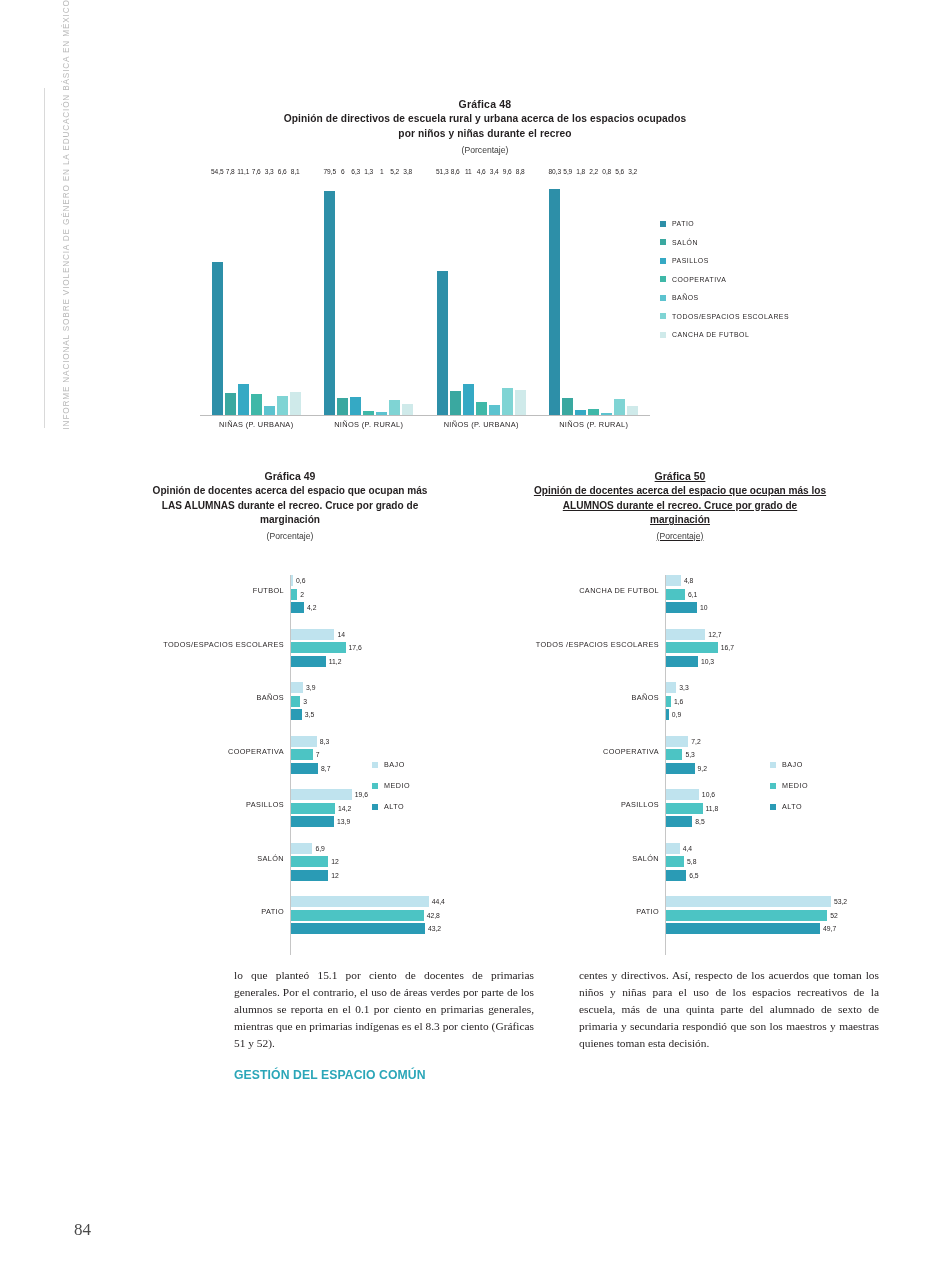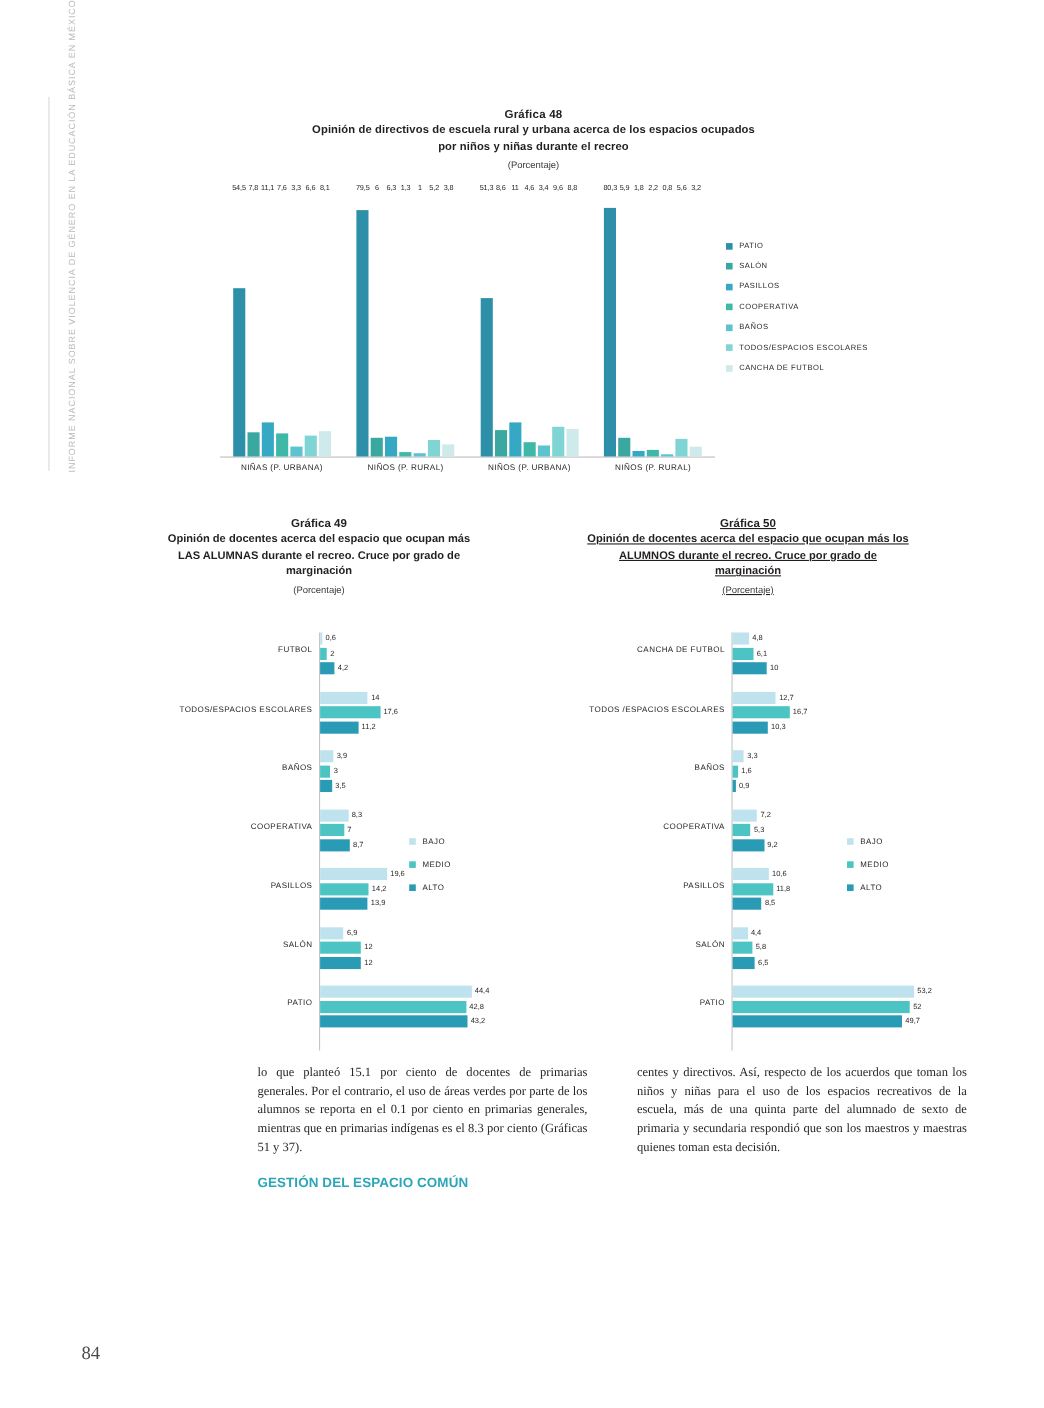--- a/index.html
+++ b/index.html
@@ -552,21 +552,21 @@
         </div>
         <div class="leg-row">
           <span class="leg-sw" style="background: rgb(42, 155, 181);"></span>
           <span class="leg-tx">ALTO</span>
         </div>
       </div>
     </div>
 </div>
 
 <div class="col a">
-  <p>lo que planteó 15.1 por ciento de docentes de primarias generales. Por el contrario, el uso de áreas verdes por parte de los alumnos se reporta en el 0.1 por ciento en primarias generales, mientras que en primarias indígenas es el 8.3 por ciento (Gráficas 51 y 37).</p>
+  <p>lo que planteó 15.1 por ciento de docentes de primarias generales. Por el contrario, el uso de áreas verdes por parte de los alumnos se reporta en el 0.1 por ciento en primarias generales, mientras que en primarias indígenas es el 8.3 por ciento (Gráficas 51 y 52).</p>
   <div class="sec-head">GESTIÓN DEL ESPACIO COMÚN</div>
 </div>
 
 <div class="col b">
   <p>centes y directivos. Así, respecto de los acuerdos que toman los niños y niñas para el uso de los espacios recreativos de la escuela, más de una quinta parte del alumnado de sexto de primaria y secundaria respondió que son los maestros y maestras quienes toman esta decisión.</p>
 </div>
 
 <div class="folio">84</div>
 
 </body></html>

